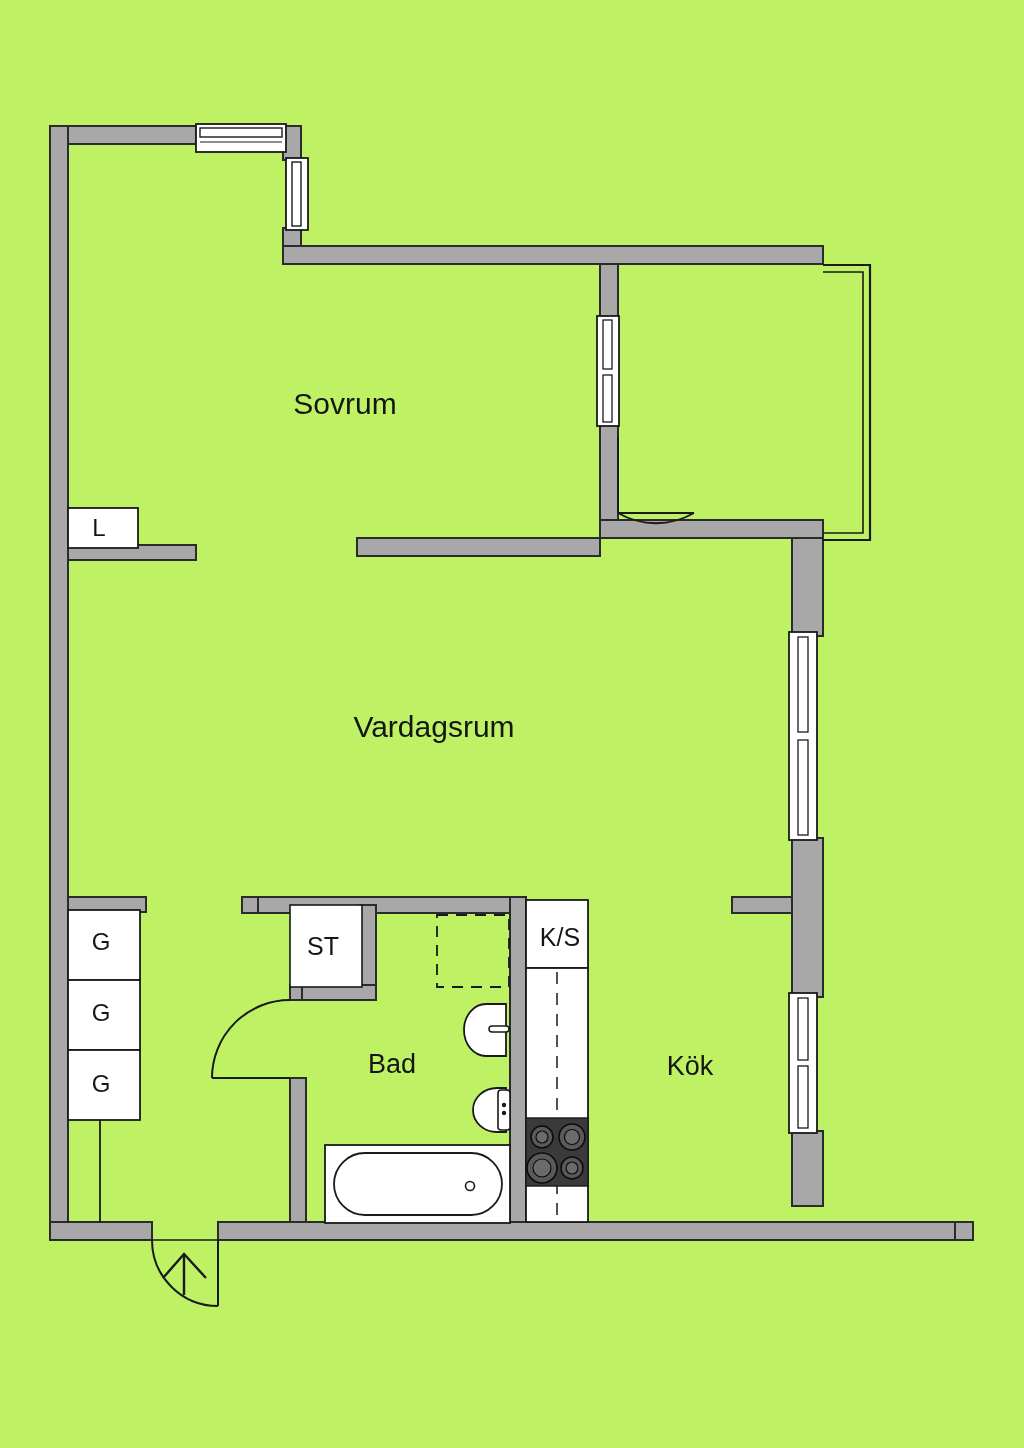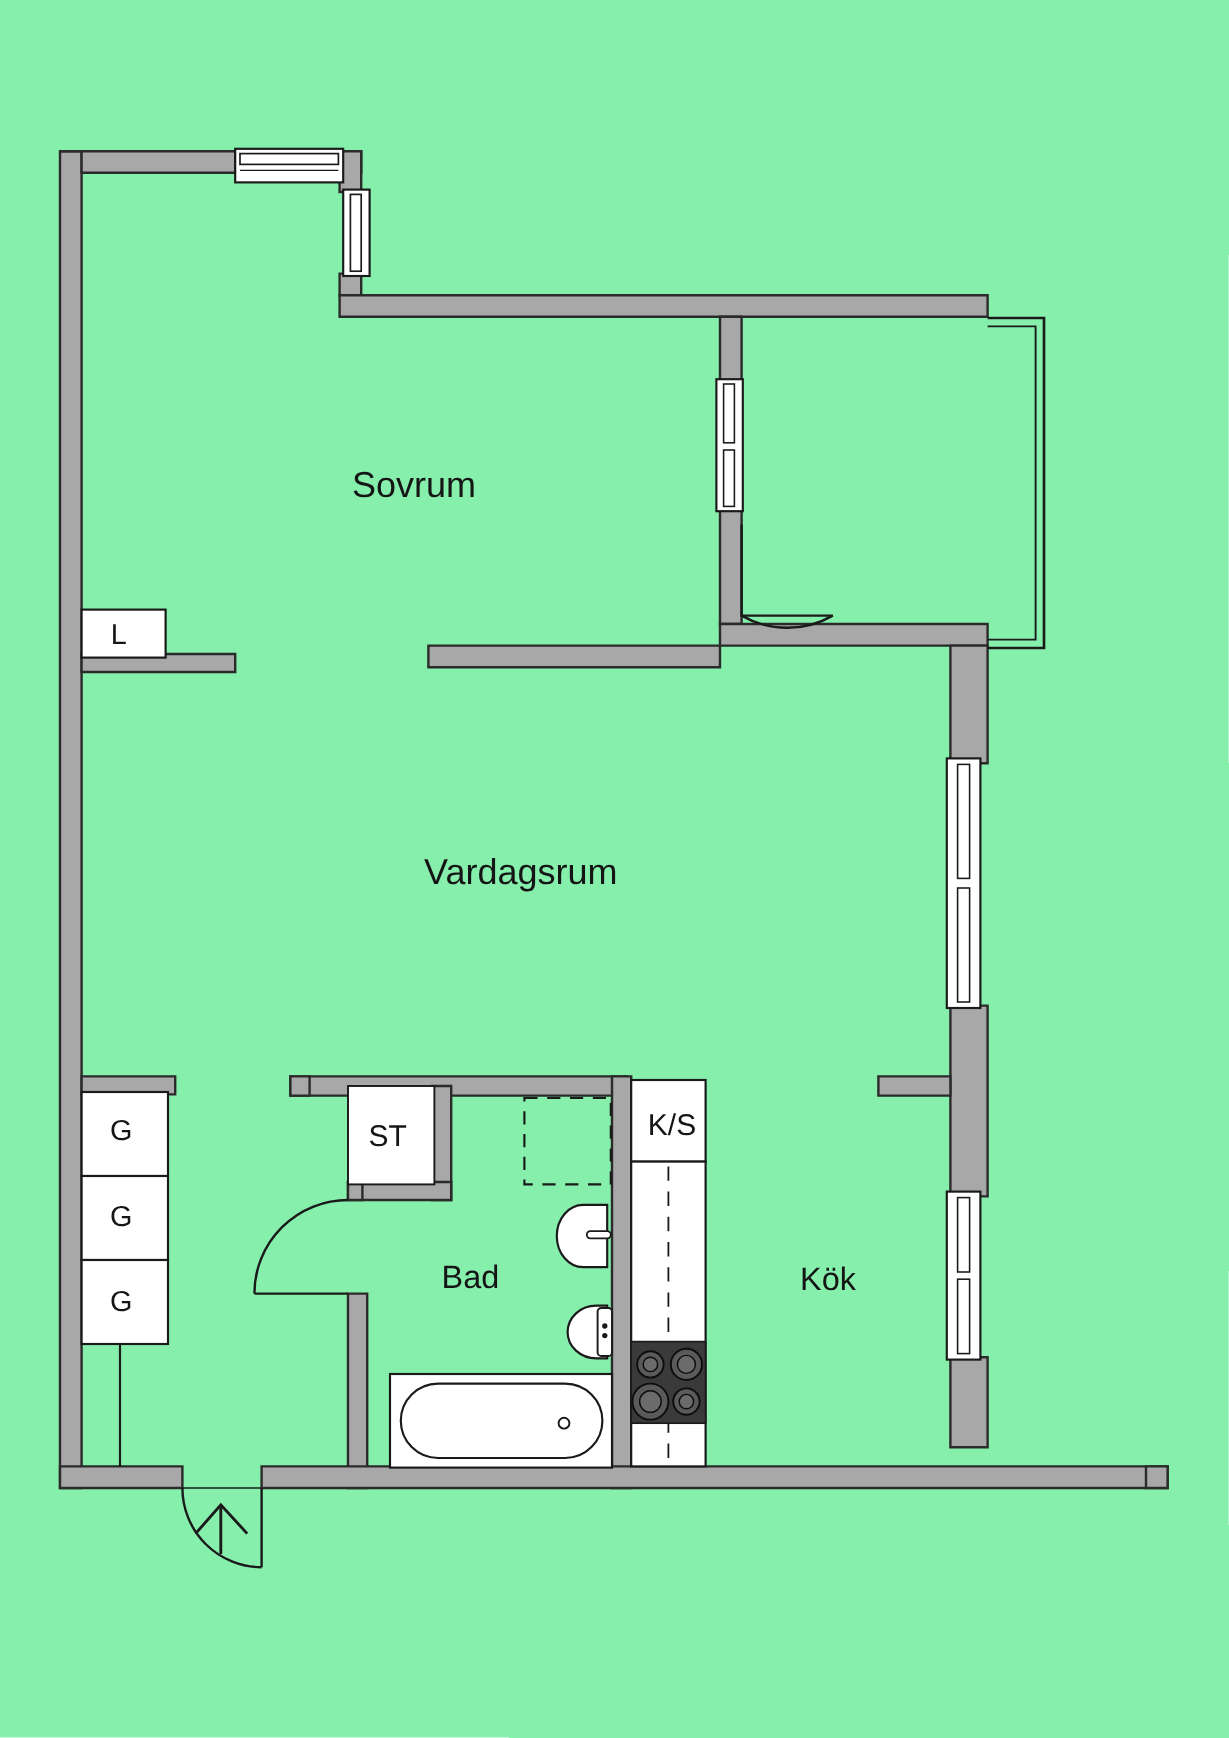--- a/index.html
+++ b/index.html
@@ -1,17 +1,17 @@
 <!DOCTYPE html>
 <html><head>
 <meta charset="utf-8">
 <style>
   html,body{margin:0;padding:0;background:#ffffff;}
   body{width:1024px;height:1448px;font-family:"Liberation Sans",sans-serif;overflow:hidden;}
-  #plan-root{position:relative;width:1024px;height:1448px;background:#86efac;}
+  #plan-root{position:relative;width:1024px;height:1448px;background:#bef264;}
   #floorplan-svg{position:absolute;left:0;top:0;width:1024px;height:1448px;}
   .room-label{font-family:"Liberation Sans",sans-serif;fill:#151515;}
 </style>
 </head>
 <body>
 
 <div id="plan-root">
   <svg id="floorplan-svg" viewBox="0 0 1024 1448" xmlns="http://www.w3.org/2000/svg">
 
     <g>

